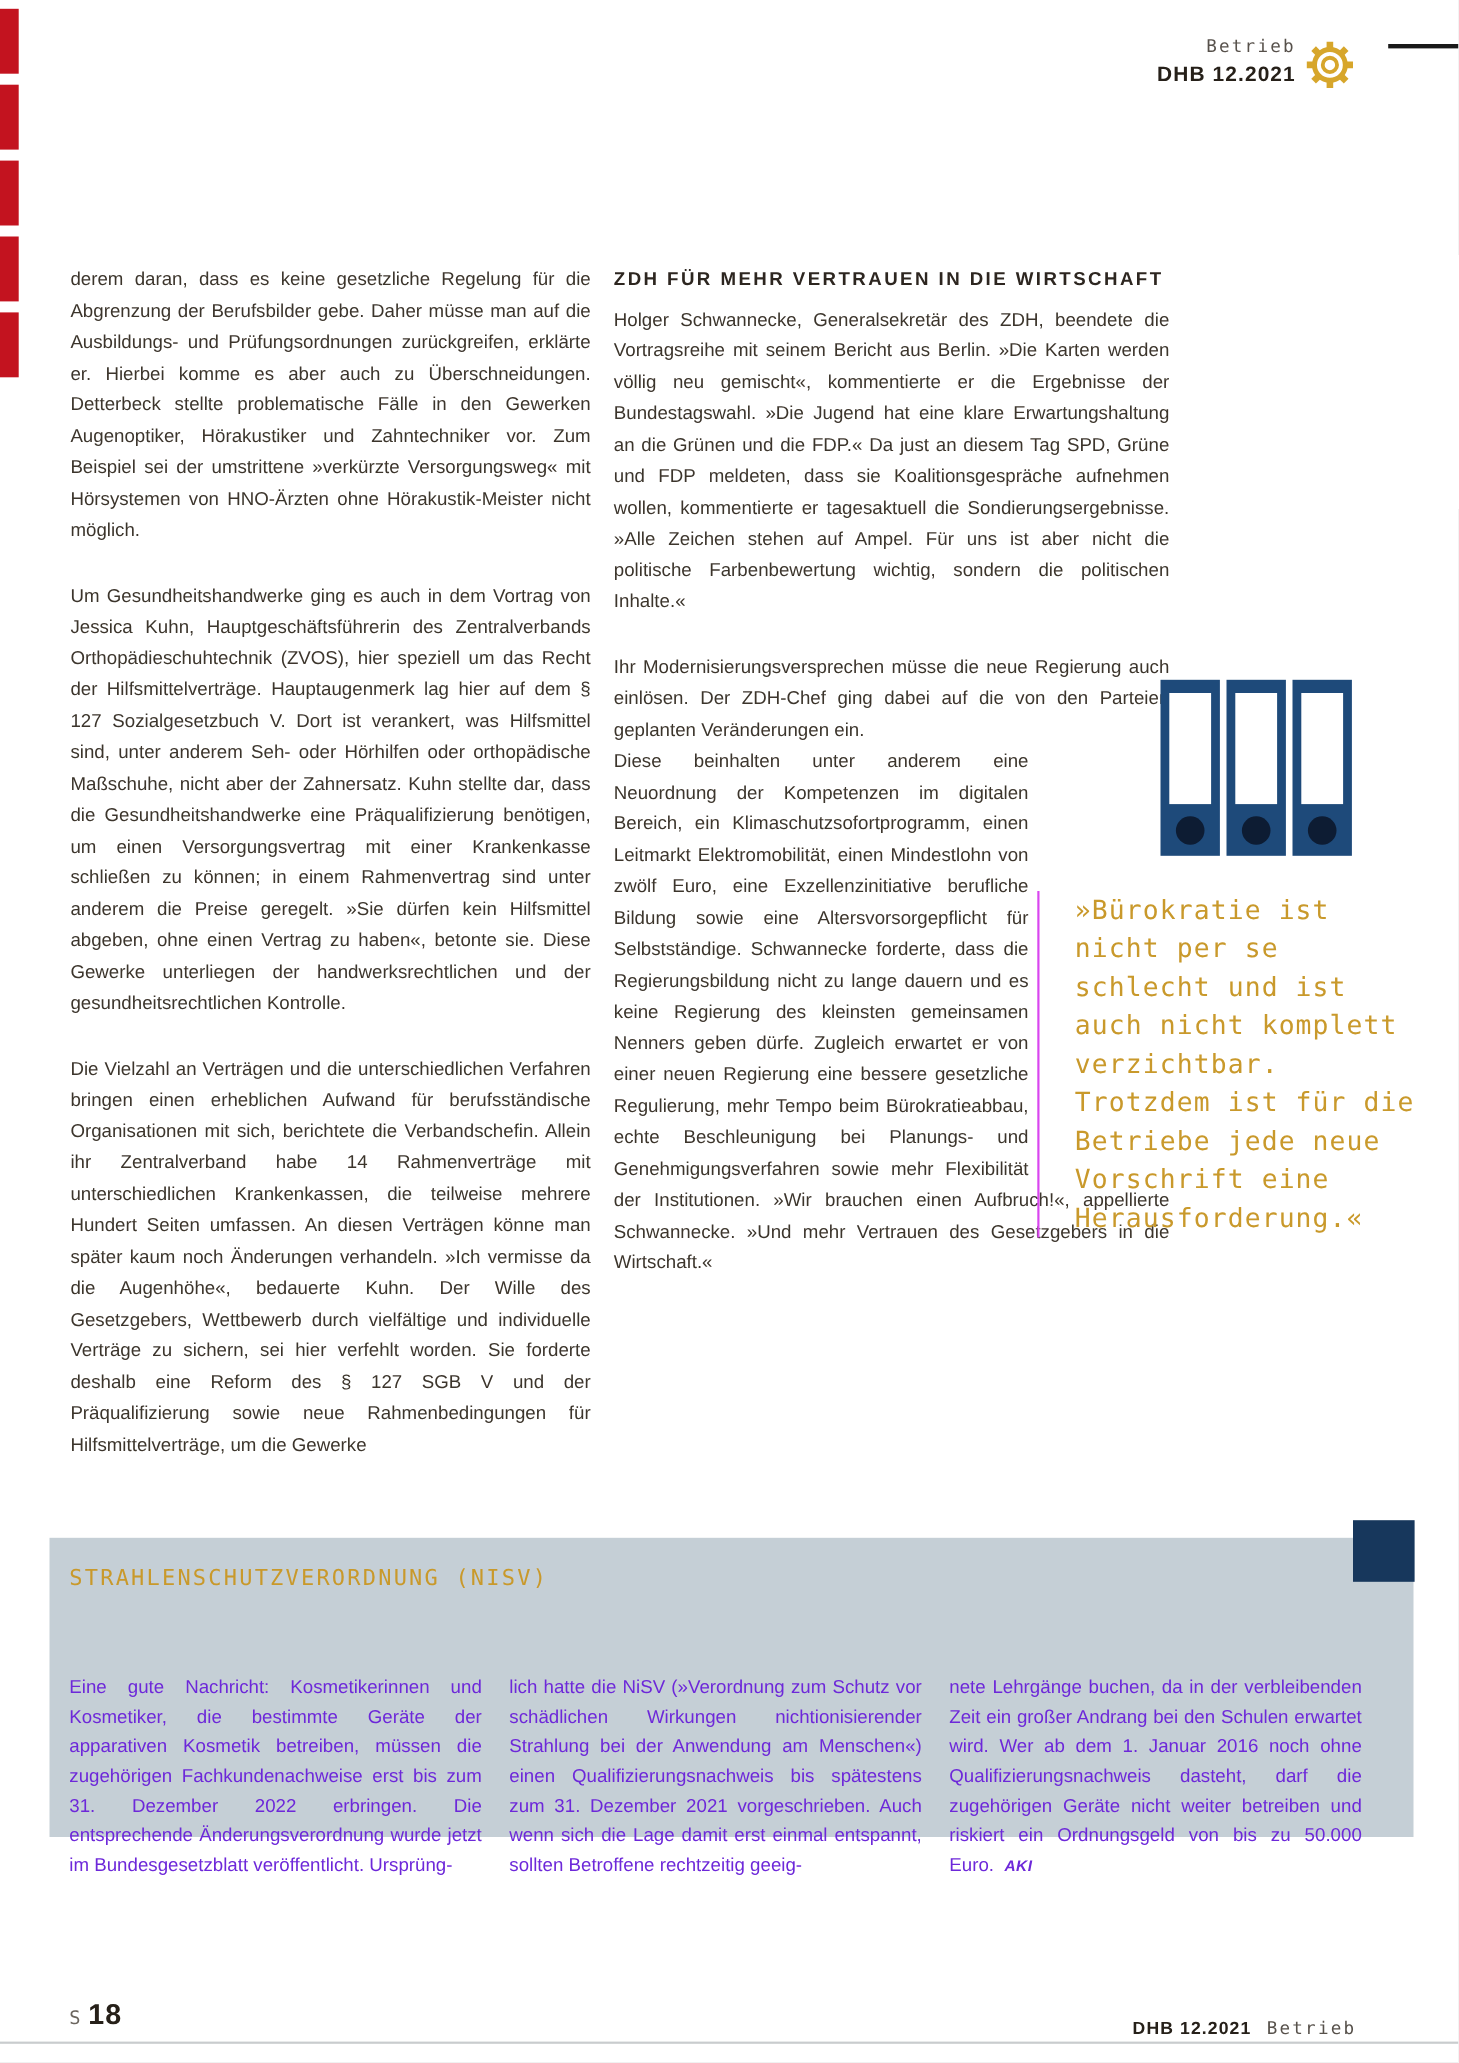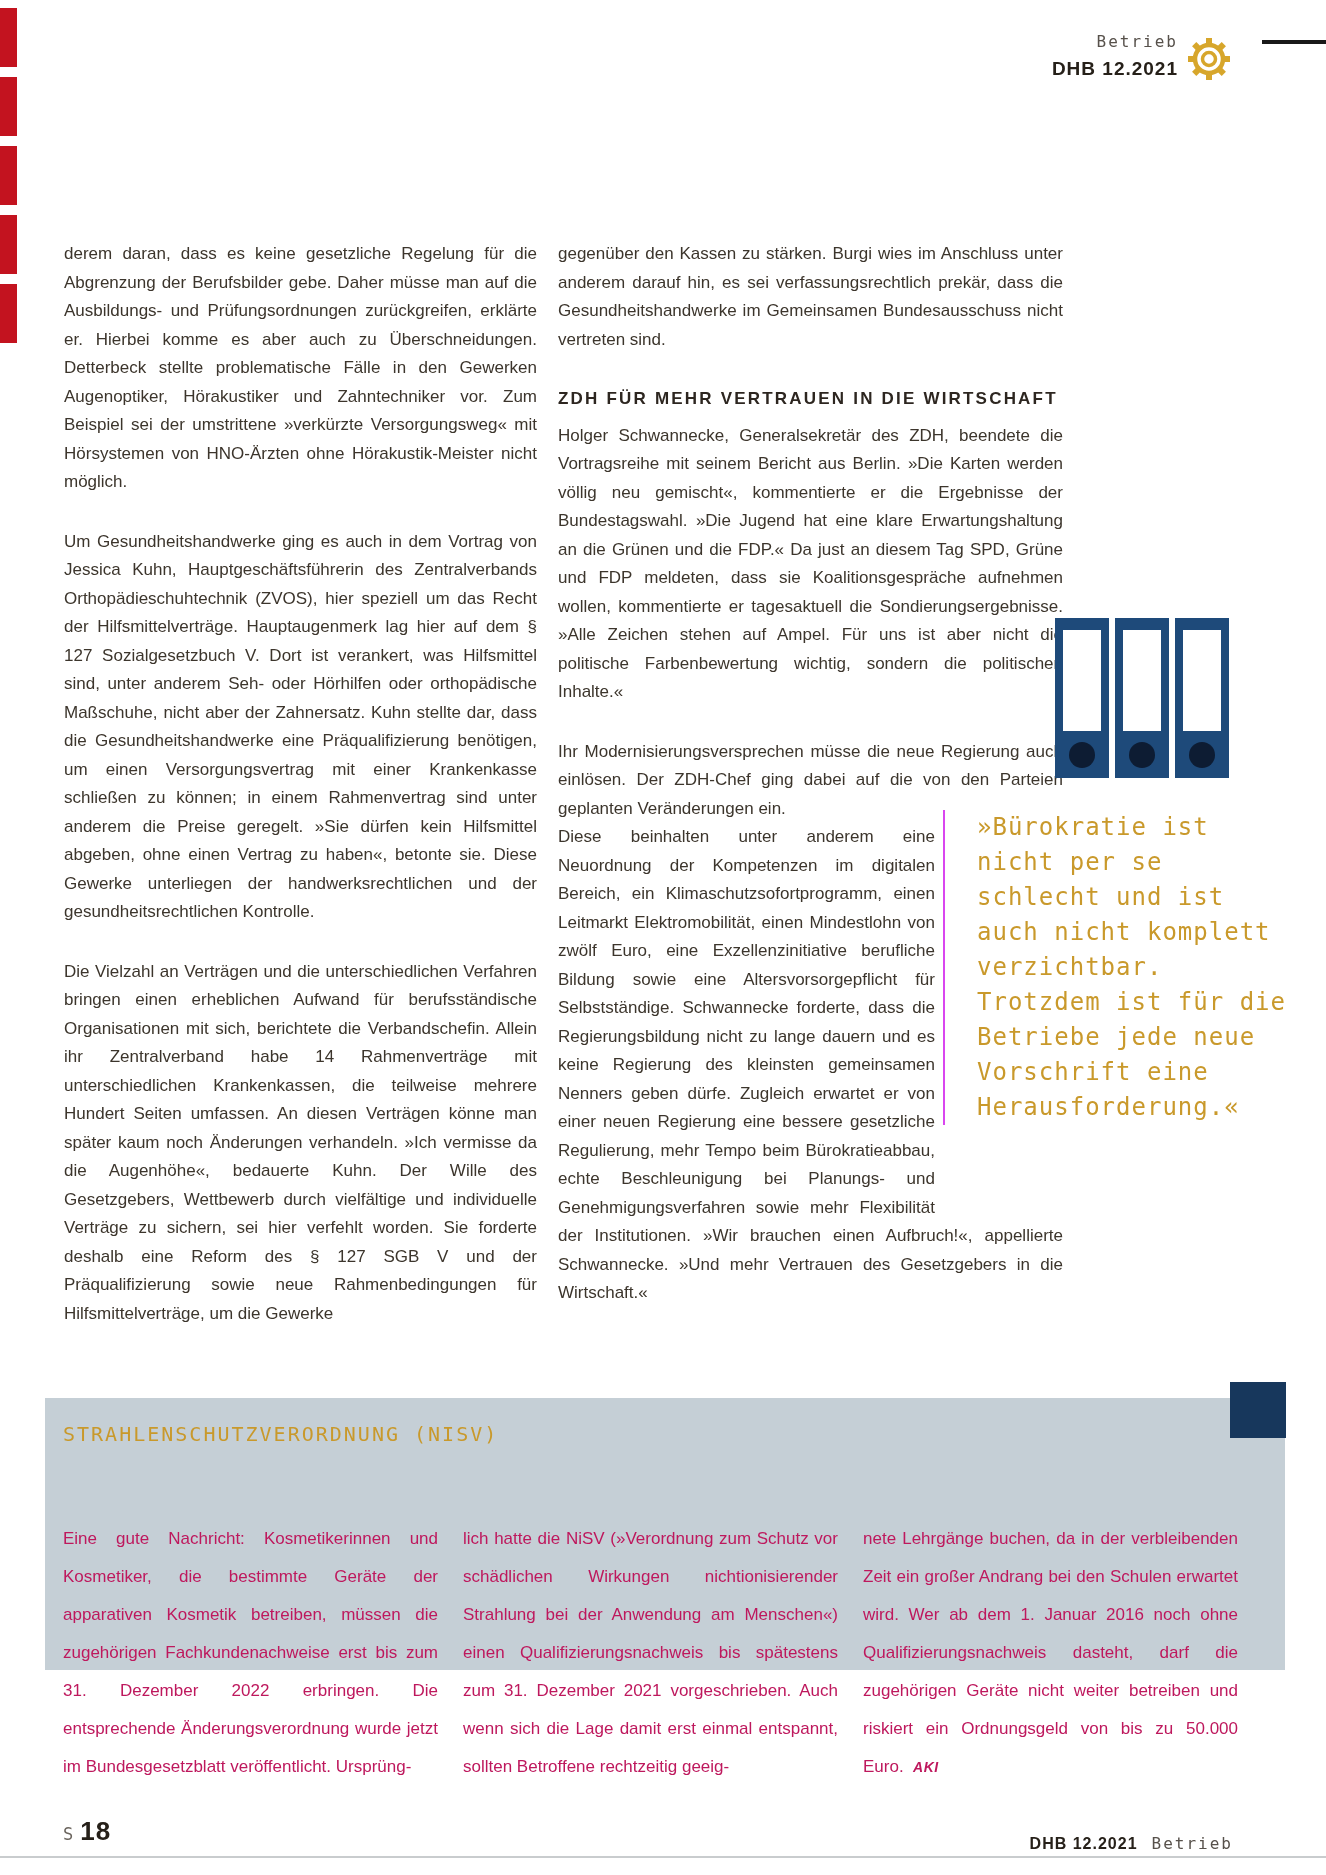--- a/index.html
+++ b/index.html
@@ -37,21 +37,21 @@
   .pq-attrib{margin-top:16px;font-size:13.5px;line-height:19px;font-style:italic;color:#2c2620;
         white-space:pre-line;}
   .pq-attrib .name{font-weight:bold;}
   
   .infobox{position:absolute;left:45px;top:1398px;width:1240px;height:272px;background:#c5cfd6;}
   .ib-kicker{position:absolute;left:18px;top:24px;font-family:"DejaVu Sans Mono",monospace;
         font-size:20px;letter-spacing:2px;color:#c9992b;}
   .ib-headline{position:absolute;left:18px;top:52px;font-size:33px;font-weight:bold;
         letter-spacing:2.5px;color:#2e2721;}
   .ib-cols{position:absolute;left:18px;top:122px;display:flex;gap:25px;}
-  .ib-col{width:375px;font-size:17px;line-height:38px;text-align:justify;color:#be185d;}
+  .ib-col{width:375px;font-size:17px;line-height:27px;text-align:justify;color:#6d28d9;}
   .ib-author{font-weight:bold;font-style:italic;font-size:14px;letter-spacing:0.5px;margin-top:28px;}
   .navy-square{position:absolute;left:1230px;top:1382px;width:56px;height:56px;background:#17375c;}
   
   .footer-left{position:absolute;left:63px;top:1816px;display:flex;align-items:baseline;gap:7px;}
   .footer-left .pfx{font-family:"DejaVu Sans Mono",monospace;font-size:17px;color:#6b655e;}
   .footer-left .num{font-size:26px;font-weight:bold;letter-spacing:1px;color:#262019;}
   .footer-right{position:absolute;top:1834px;right:93px;display:flex;align-items:baseline;gap:14px;}
   .footer-right .iss{font-size:16px;font-weight:bold;letter-spacing:1px;color:#262019;}
   .footer-right .sec{font-family:"DejaVu Sans Mono",monospace;font-size:16px;letter-spacing:2px;
         color:#57514b;}
@@ -92,21 +92,20 @@
   </div>
   <div class="hdr-rule"></div>
 
   <div class="col col-left">
     <p class="p-body">derem daran, dass es keine gesetzliche Regelung für die Abgrenzung der Berufsbilder gebe. Daher müsse man auf die Ausbildungs- und Prüfungsordnungen zurückgreifen, erklärte er. Hierbei komme es aber auch zu Überschneidungen. Detterbeck stellte problematische Fälle in den Gewerken Augenoptiker, Hörakustiker und Zahntechniker vor. Zum Beispiel sei der umstrittene »verkürzte Versorgungsweg« mit Hörsystemen von HNO-Ärzten ohne Hörakustik-Meister nicht möglich.</p>
     <p class="p-body">Um Gesundheitshandwerke ging es auch in dem Vortrag von Jessica Kuhn, Hauptgeschäftsführerin des Zentralverbands Orthopädieschuhtechnik (ZVOS), hier speziell um das Recht der Hilfsmittelverträge. Hauptaugenmerk lag hier auf dem § 127 Sozialgesetzbuch V. Dort ist verankert, was Hilfsmittel sind, unter anderem Seh- oder Hörhilfen oder orthopädische Maßschuhe, nicht aber der Zahnersatz. Kuhn stellte dar, dass die Gesundheitshandwerke eine Präqualifizierung benötigen, um einen Versorgungsvertrag mit einer Krankenkasse schließen zu können; in einem Rahmenvertrag sind unter anderem die Preise geregelt. »Sie dürfen kein Hilfsmittel abgeben, ohne einen Vertrag zu haben«, betonte sie. Diese Gewerke unterliegen der handwerksrechtlichen und der gesundheitsrechtlichen Kontrolle.</p>
     <p class="p-body">Die Vielzahl an Verträgen und die unterschiedlichen Verfahren bringen einen erheblichen Aufwand für berufsständische Organisationen mit sich, berichtete die Verbandschefin. Allein ihr Zentralverband habe 14 Rahmenverträge mit unterschiedlichen Krankenkassen, die teilweise mehrere Hundert Seiten umfassen. An diesen Verträgen könne man später kaum noch Änderungen verhandeln. »Ich vermisse da die Augenhöhe«, bedauerte Kuhn. Der Wille des Gesetzgebers, Wettbewerb durch vielfältige und individuelle Verträge zu sichern, sei hier verfehlt worden. Sie forderte deshalb eine Reform des § 127 SGB V und der Präqualifizierung sowie neue Rahmenbedingungen für Hilfsmittelverträge, um die Gewerke</p>
   </div>
 
   <div class="col col-right">
-    <p class="p-body">gegenüber den Kassen zu stärken. Burgi wies im Anschluss unter anderem darauf hin, es sei verfassungsrechtlich prekär, dass die Gesundheitshandwerke im Gemeinsamen Bundesausschuss nicht vertreten sind.</p>
     <h3 class="subhead">ZDH FÜR MEHR VERTRAUEN IN DIE WIRTSCHAFT</h3>
     <p class="p-body">Holger Schwannecke, Generalsekretär des ZDH, beendete die Vortragsreihe mit seinem Bericht aus Berlin. »Die Karten werden völlig neu gemischt«, kommentierte er die Ergebnisse der Bundestagswahl. »Die Jugend hat eine klare Erwartungshaltung an die Grünen und die FDP.« Da just an diesem Tag SPD, Grüne und FDP meldeten, dass sie Koalitionsgespräche aufnehmen wollen, kommentierte er tagesaktuell die Sondierungsergebnisse. »Alle Zeichen stehen auf Ampel. Für uns ist aber nicht die politische Farbenbewertung wichtig, sondern die politischen Inhalte.«</p>
     <p class="p-tight">Ihr Modernisierungsversprechen müsse die neue Regierung auch einlösen. Der ZDH-Chef ging dabei auf die von den Parteien geplanten Veränderungen ein.</p>
     <p class="p-tight"><span class="quote-spacer"></span><span>Diese beinhalten unter anderem eine Neuordnung der Kompetenzen im digitalen Bereich, ein Klimaschutzsofortprogramm, einen Leitmarkt Elektromobilität, einen Mindestlohn von zwölf Euro, eine Exzellenzinitiative berufliche Bildung sowie eine Altersvorsorgepflicht für Selbstständige. Schwannecke forderte, dass die Regierungsbildung nicht zu lange dauern und es keine Regierung des kleinsten gemeinsamen Nenners geben dürfe. Zugleich erwartet er von einer neuen Regierung eine bessere gesetzliche Regulierung, mehr Tempo beim Bürokratieabbau, echte Beschleunigung bei Planungs- und Genehmigungsverfahren sowie mehr Flexibilität der Institutionen. »Wir brauchen einen Aufbruch!«, appellierte Schwannecke. »Und mehr Vertrauen des Gesetzgebers in die Wirtschaft.«</span></p>
   </div>
 
   <div class="binders">
     <div class="binder">
         <div class="label"></div>
         <div class="ring"></div>

